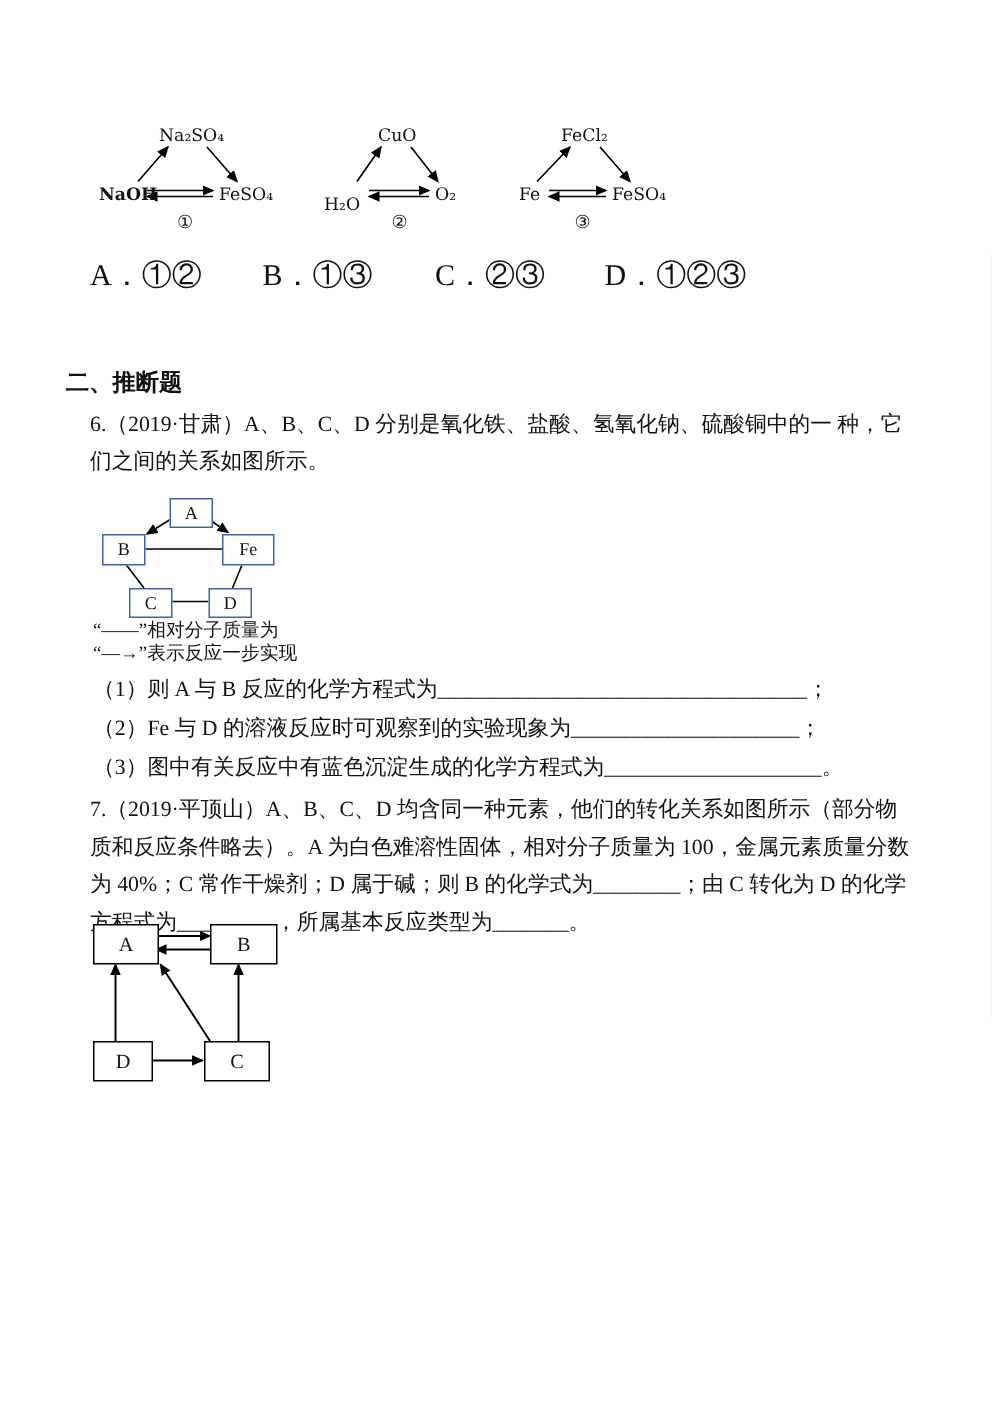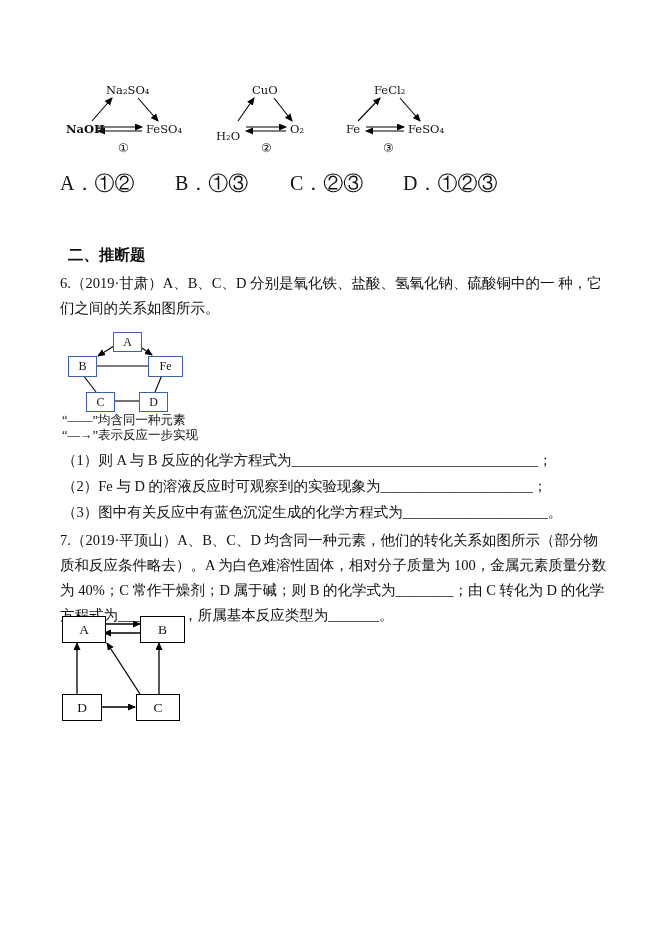--- a/index.html
+++ b/index.html
@@ -11,21 +11,21 @@
   .abs { position:absolute; }
   svg.lines { position:absolute; left:0; top:0; overflow:visible; }
   
   .tri { position:absolute; }
   .tri .lbl { position:absolute; font-size:11.5px; white-space:nowrap;
               font-family:"DejaVu Serif","Liberation Serif",serif; }
   .tri .num { position:absolute; font-size:12px; }
   
   .opt { position:absolute; top:170px; font-size:20px; white-space:nowrap; }
   
-  .section-header { position:absolute; left:68px; top:245px; font-size:15.5px; font-weight:bold; }
+  .section-header { position:absolute; left:44px; top:245px; font-size:15.5px; font-weight:bold; }
   
   .qtext { position:absolute; left:60px; width:548px; margin:0;
            font-size:14.5px; line-height:25px; }
   .subq  { position:absolute; left:62px; width:546px; margin:0;
            font-size:14.5px; line-height:22px; white-space:nowrap; }
   
   .box6 { position:absolute; border:1px solid #3a62ae; background:#fff;
           display:flex; align-items:center; justify-content:center;
           font-size:12px; }
   
@@ -104,21 +104,21 @@
       <line x1="51" y1="71" x2="77" y2="71" stroke="#000" stroke-width="1.1"></line>
       <line x1="100" y1="45" x2="93" y2="62" stroke="#000" stroke-width="1.1"></line>
     </svg>
     <div class="box6" style="left:51px; top:2px;  width:27px; height:18px;">A</div>
     <div class="box6" style="left:6px;  top:26px; width:27px; height:19px;">B</div>
     <div class="box6" style="left:86px; top:26px; width:33px; height:19px;">Fe</div>
     <div class="box6" style="left:24px; top:62px; width:27px; height:18px;">C</div>
     <div class="box6" style="left:77px; top:62px; width:27px; height:18px;">D</div>
   </div>
 
-  <div class="legend" style="top:413px;">“——”均含同一种元素</div>
+  <div class="legend" style="top:413px;">“——”相对分子质量为</div>
   <div class="legend" style="top:428px;">“—→”表示反应一步实现</div>
 
   <p class="subq" style="top:449px;">（1）则 A 与 B 反应的化学方程式为__________________________________；</p>
   <p class="subq" style="top:475px;">（2）Fe 与 D 的溶液反应时可观察到的实验现象为_____________________；</p>
   <p class="subq" style="top:501px;">（3）图中有关反应中有蓝色沉淀生成的化学方程式为____________________。</p>
 
   <p class="qtext" style="top:528px;">7.（2019·平顶山）A、B、C、D 均含同一种元素，他们的转化关系如图所示（部分物质和反应条件略去）。A 为白色难溶性固体，相对分子质量为 100，金属元素质量分数为 40%；C 常作干燥剂；D 属于碱；则 B 的化学式为________；由 C 转化为 D 的化学方程式为_________，所属基本反应类型为_______。</p>
 
   <div class="abs" style="left:60px; top:612px; width:195px; height:118px;">
     <svg class="lines" width="195" height="118">

